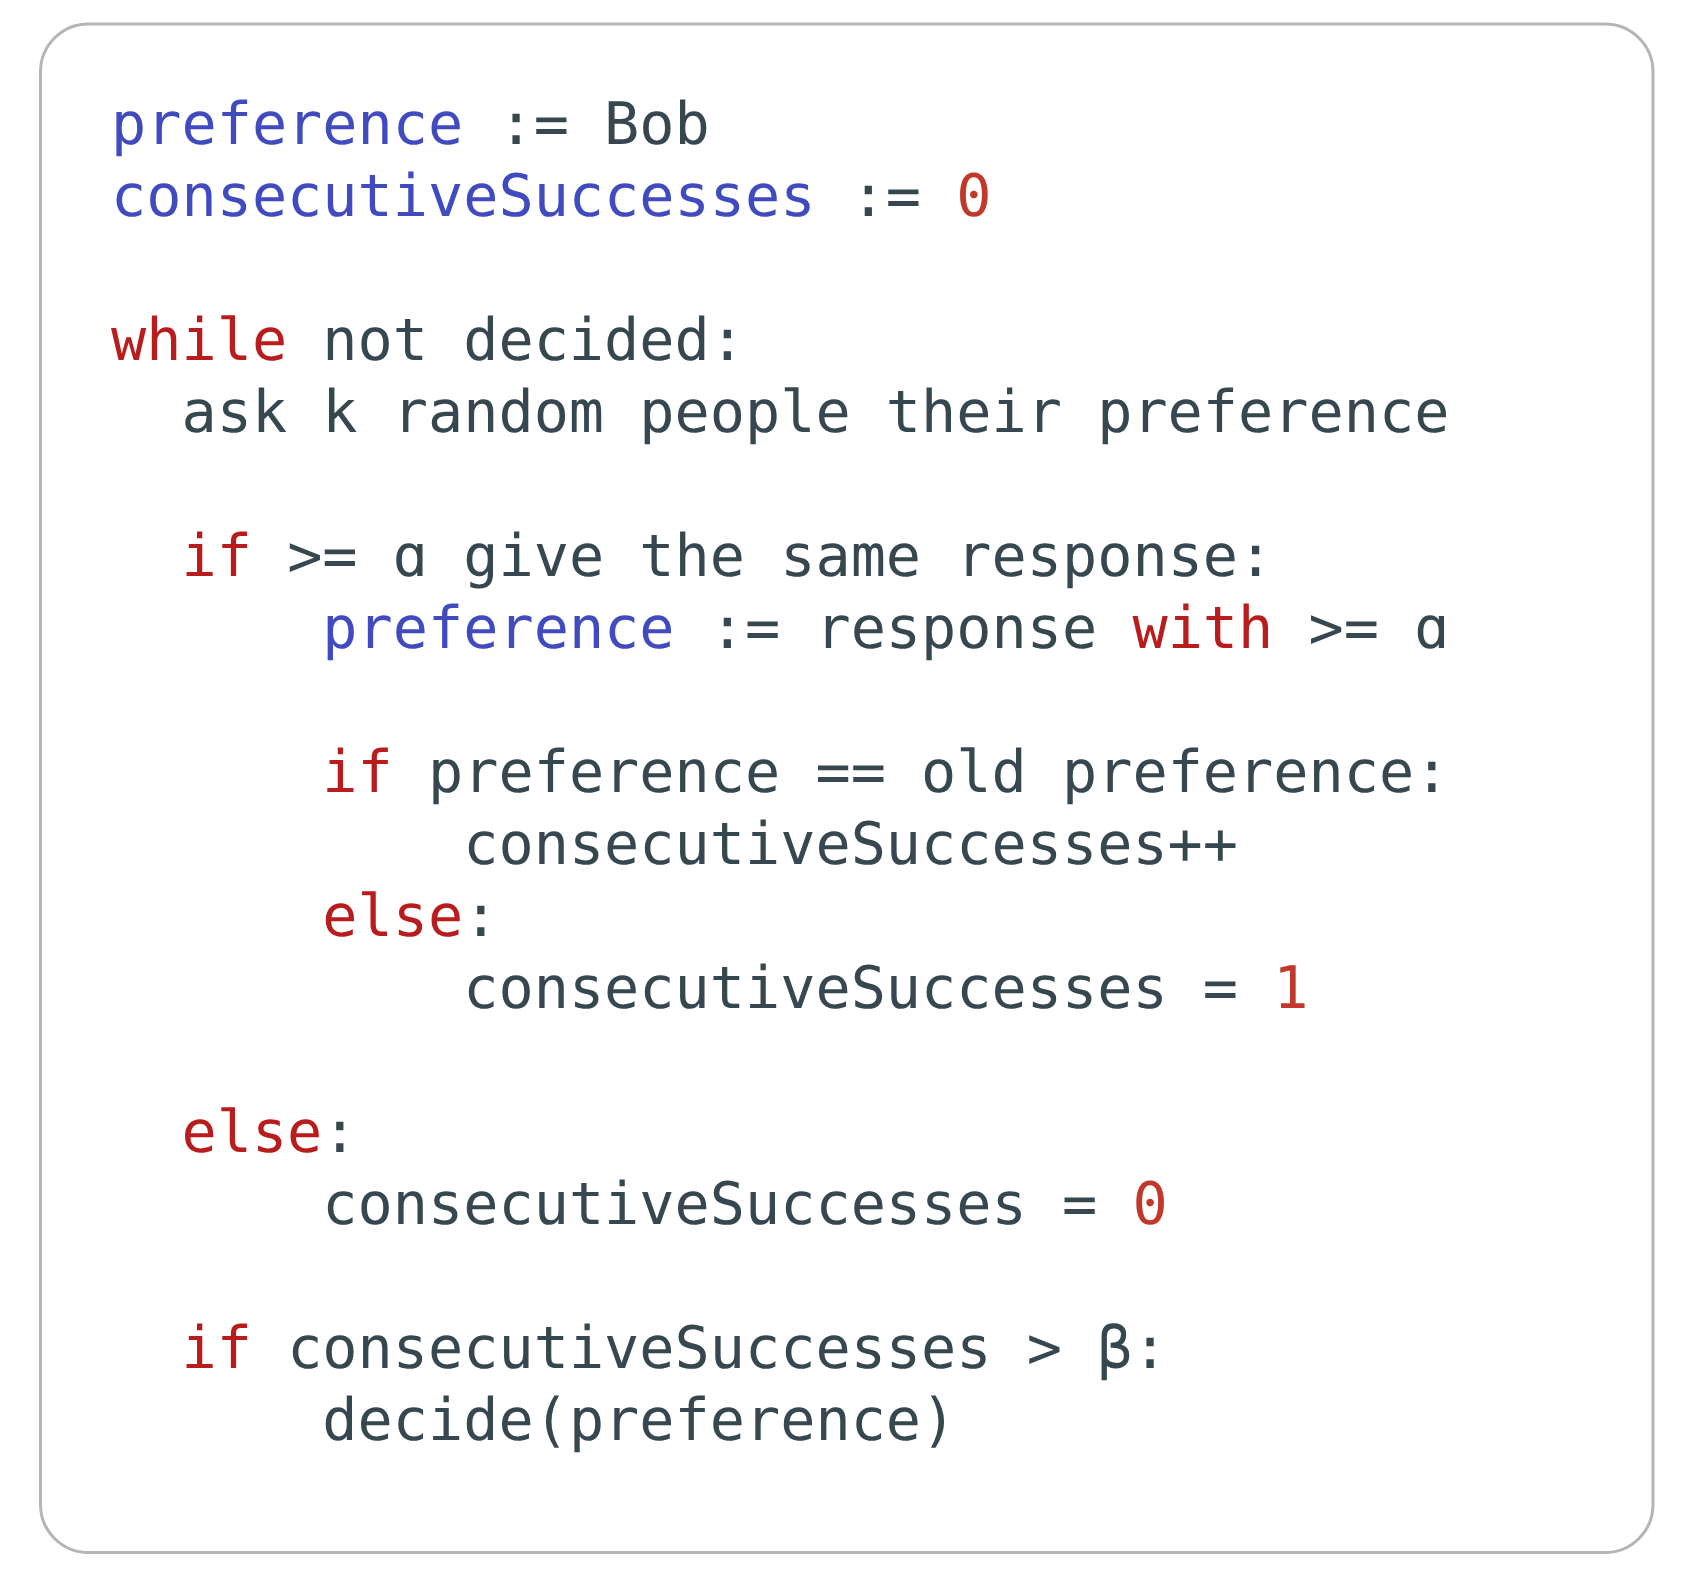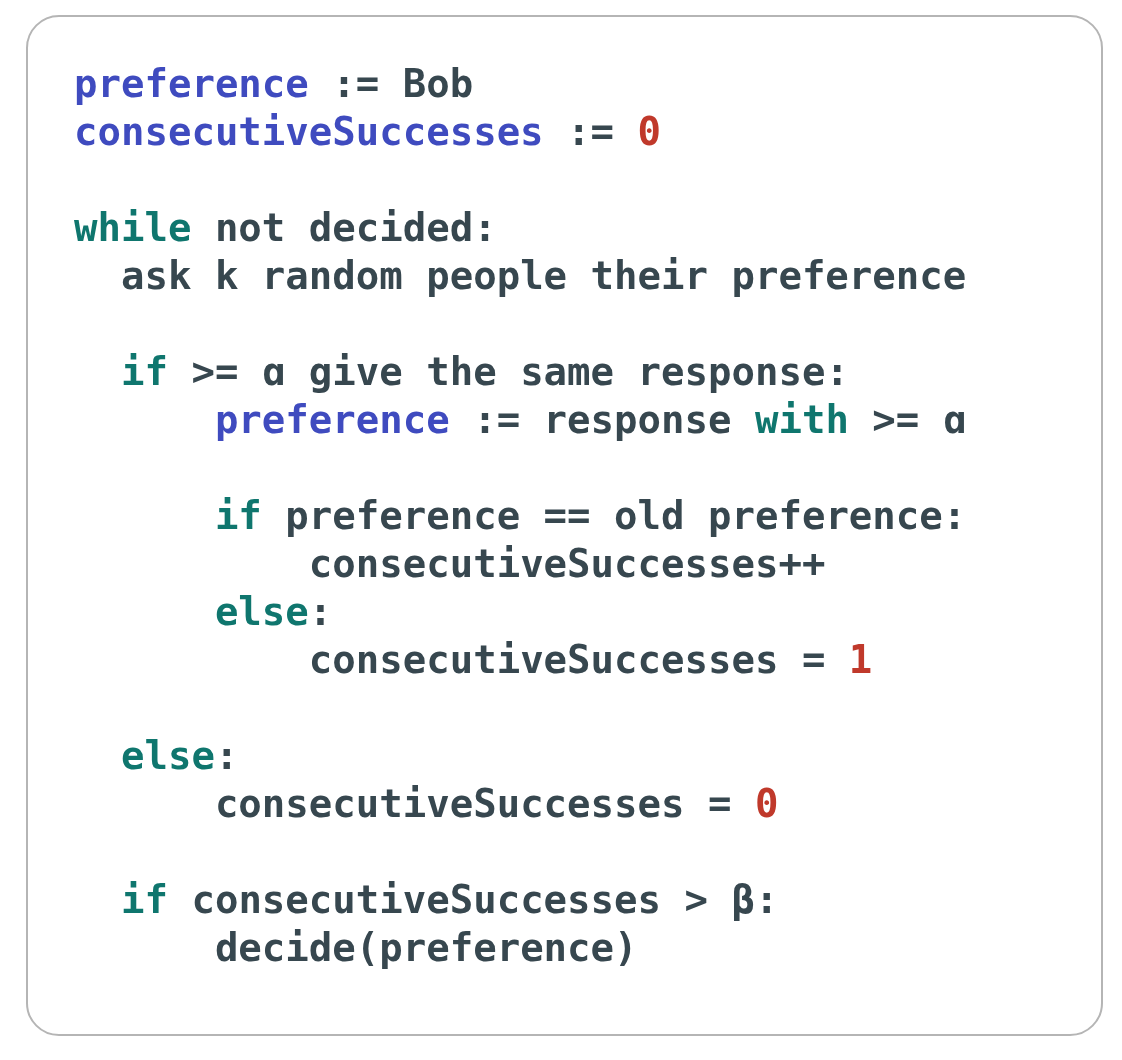--- a/index.html
+++ b/index.html
@@ -33,23 +33,22 @@
     line-height: 48px;
     white-space: pre;
     color: #37474f;
     letter-spacing: 0px;
     -webkit-font-smoothing: antialiased;
   }
   .ln {
     display: block;
     height: 48px;
     white-space: pre;
-    font-weight: bold;
   }
-  .kw  { color: #0f766e; margin-top: 41px; }
+  .kw  { color: #b91c1c; margin-top: 41px; }
   .var { color: #3f4bbf; }
   .num { color: #c0392b; }
   .txt { color: #37474f; }
 </style>
 </head>
 <body>
 
 <div id="code-card">
   <div id="code-block"><span class="ln"><span class="var">preference</span><span class="txt"> := Bob</span></span><span class="ln"><span class="var">consecutiveSuccesses</span><span class="txt"> := </span><span class="num">0</span></span><span class="ln">&nbsp;</span><span class="ln"><span class="kw">while</span><span class="txt"> not decided:</span></span><span class="ln"><span>  </span><span class="txt">ask k random people their preference</span></span><span class="ln">&nbsp;</span><span class="ln"><span>  </span><span class="kw">if</span><span class="txt"> &gt;= ɑ give the same response:</span></span><span class="ln"><span>      </span><span class="var">preference</span><span class="txt"> := response </span><span class="kw">with</span><span class="txt"> &gt;= ɑ</span></span><span class="ln">&nbsp;</span><span class="ln"><span>      </span><span class="kw">if</span><span class="txt"> preference == old preference:</span></span><span class="ln"><span>          </span><span class="txt">consecutiveSuccesses++</span></span><span class="ln"><span>      </span><span class="kw">else</span><span class="txt">:</span></span><span class="ln"><span>          </span><span class="txt">consecutiveSuccesses = </span><span class="num">1</span></span><span class="ln">&nbsp;</span><span class="ln"><span>  </span><span class="kw">else</span><span class="txt">:</span></span><span class="ln"><span>      </span><span class="txt">consecutiveSuccesses = </span><span class="num">0</span></span><span class="ln">&nbsp;</span><span class="ln"><span>  </span><span class="kw">if</span><span class="txt"> consecutiveSuccesses &gt; β:</span></span><span class="ln"><span>      </span><span class="txt">decide(preference)</span></span></div>
 </div>

